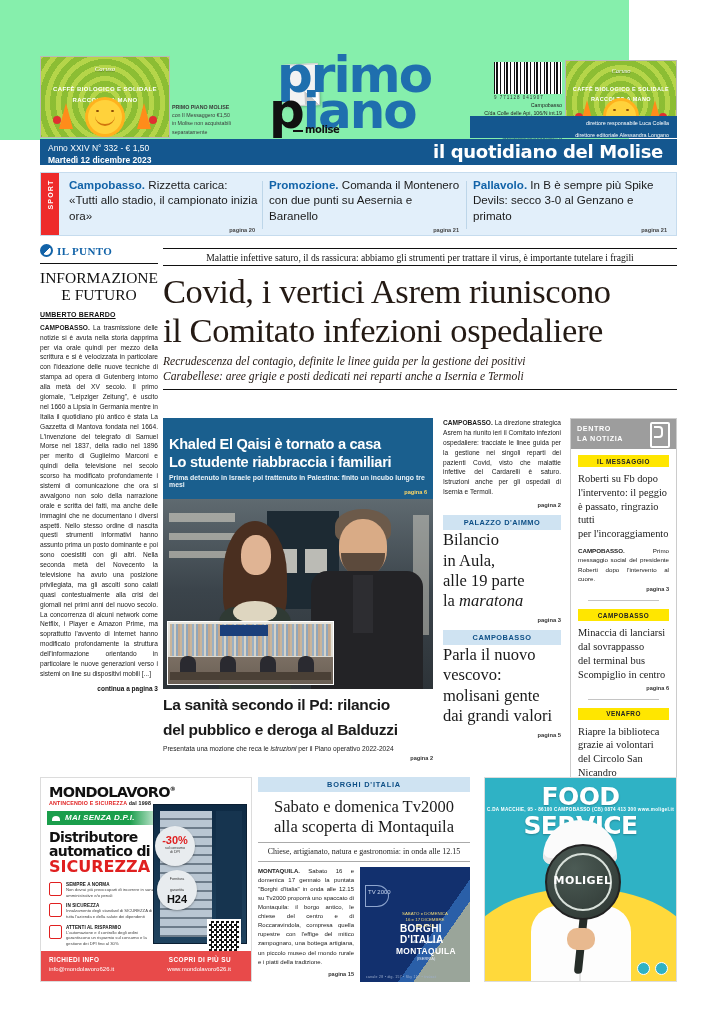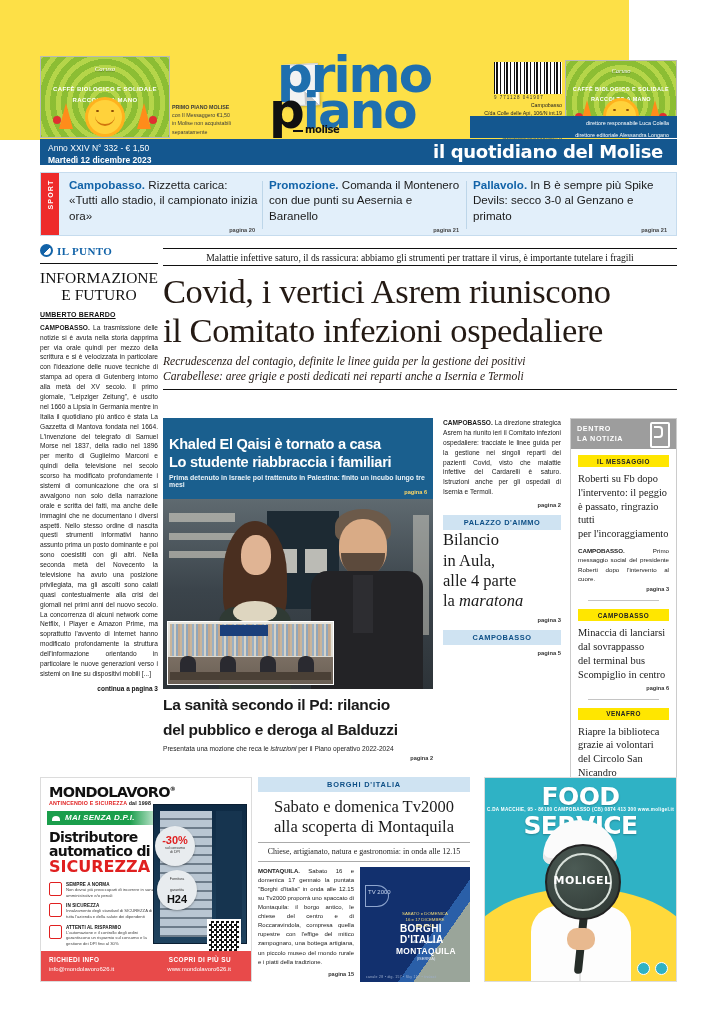--- a/index.html
+++ b/index.html
@@ -4,21 +4,21 @@
 <title>Primo Piano Molise</title>
 <style>
   html,body{margin:0;padding:0;background:#d8d8d8;}
   body{font-family:"Liberation Sans",sans-serif;}
   #page{
     position:relative;width:717px;height:1024px;background:#ffffff;
     margin:0 auto;overflow:hidden;
   }
 
   
-  #masthead{position:absolute;left:0;top:0;width:629px;height:140px;background:#fde047;}
+  #masthead{position:absolute;left:0;top:0;width:629px;height:140px;background:#86efac;}
   .coffee-ad{
     position:absolute;border:1px solid #b9b9b9;overflow:hidden;
     background:#9fc63b;
   }
   .coffee-ad .rings{
     position:absolute;left:50%;top:58%;width:260px;height:260px;margin-left:-130px;margin-top:-130px;
     border-radius:50%;
     background:
       repeating-radial-gradient(circle at 50% 50%, #b6d64a 0 5px, #8bbd33 5px 11px);
     opacity:.95;
@@ -483,28 +483,34 @@
     <div class="body">
       <b>CAMPOBASSO.</b><span> La direzione strategica Asrem ha riunito ieri il Comitato infezioni ospedaliere: tracciate le linee guida per la gestione nei singoli reparti dei pazienti Covid, visto che malattie infettive del Cardarelli è saturo. Istruzioni anche per gli ospedali di Isernia e Termoli.</span>
     </div>
     <div class="pg">pagina 2</div>
 
     <div>
       <div class="kicker">PALAZZO D'AIMMO</div>
       <div class="serif">
         <div>Bilancio</div>
         <div>in Aula,</div>
-        <div>alle 4 parte</div>
+        <div>alle 19 parte</div>
         <div><span>la </span><i>maratona</i></div>
       </div>
       <div class="pg">pagina 3</div>
     </div>
 
     <div>
       <div class="kicker">CAMPOBASSO</div>
+      <div class="serif">
+        <div>Parla il nuovo</div>
+        <div>vescovo:</div>
+        <div>molisani gente</div>
+        <div>dai grandi valori</div>
+      </div>
       <div class="pg">pagina 5</div>
     </div>
   </div>
 
   <div id="colC">
     <div class="head">
       <div class="t">
         <span>DENTRO</span><br>
         <span>LA NOTIZIA</span>
       </div>

